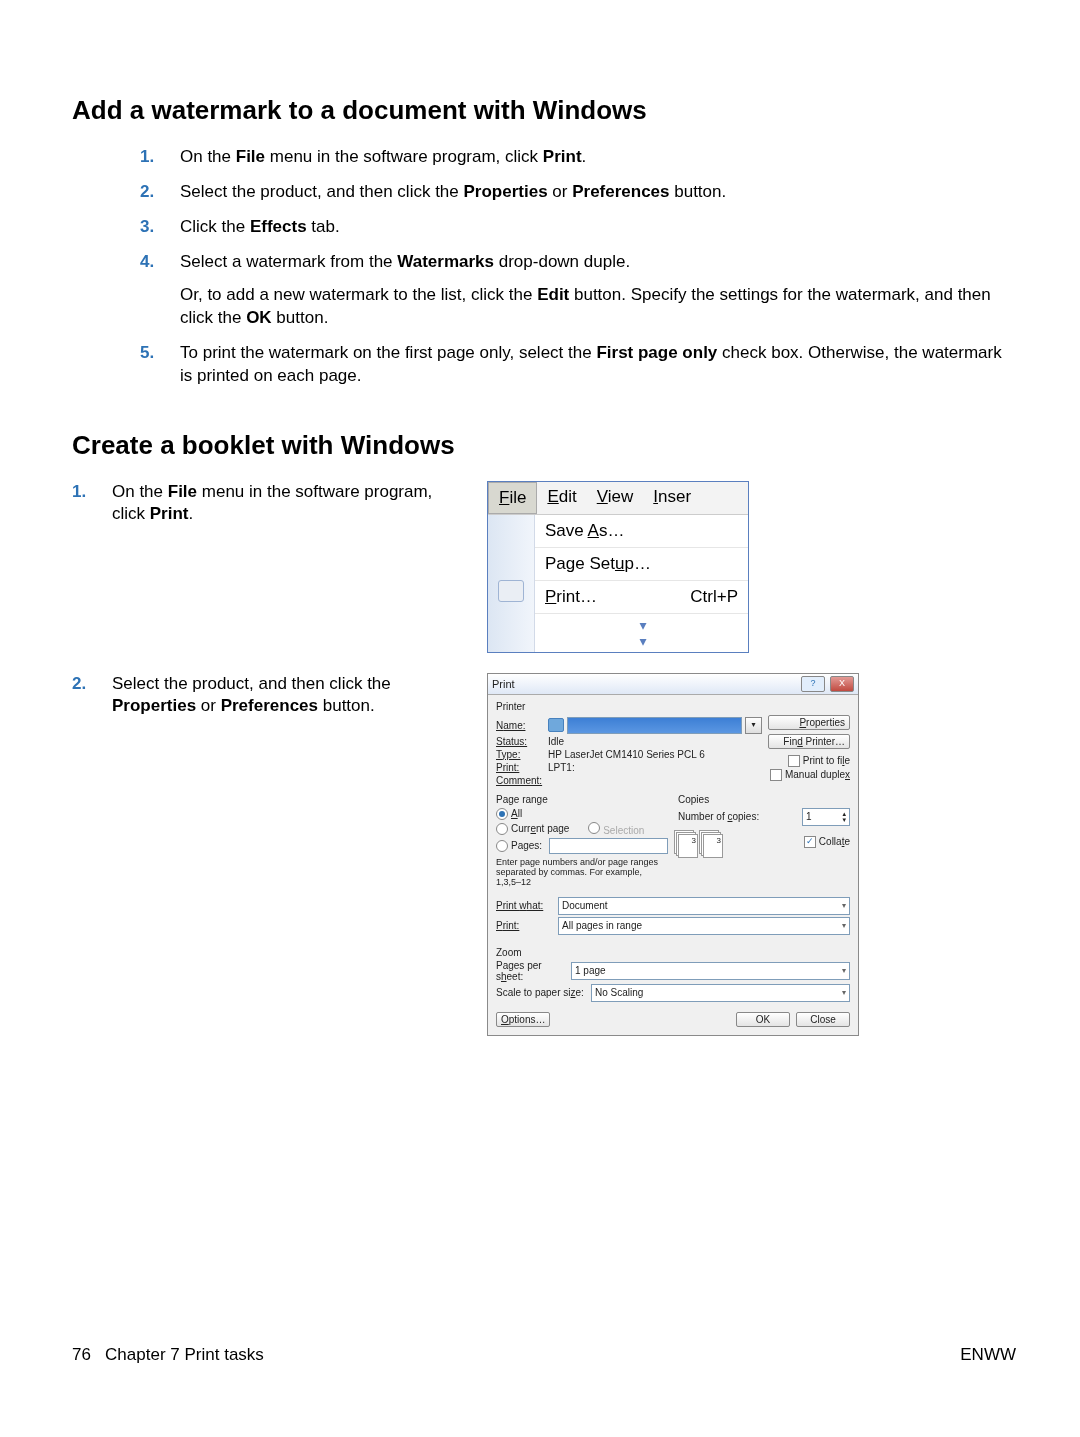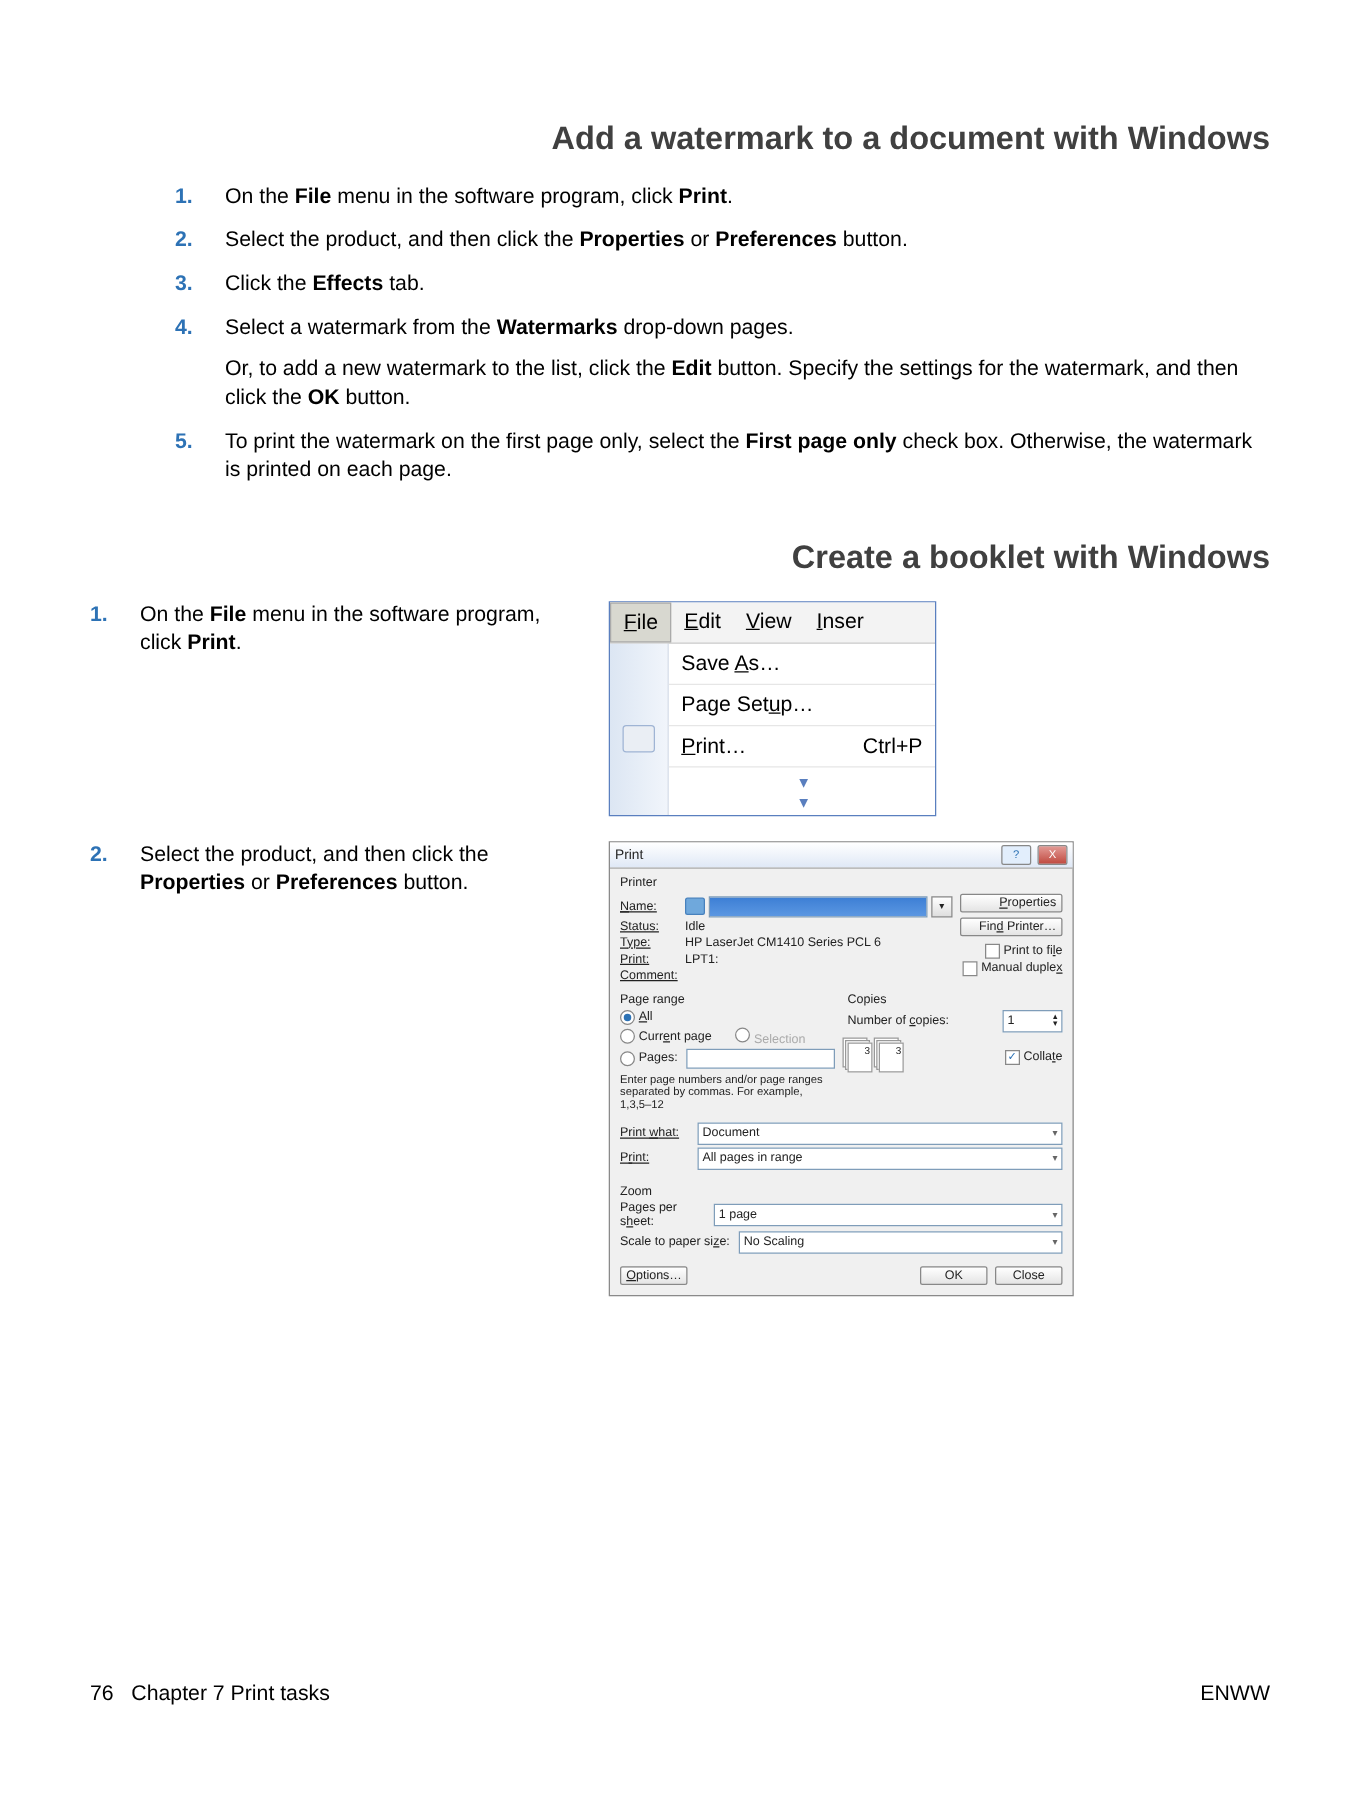--- a/index.html
+++ b/index.html
@@ -10,25 +10,24 @@
     color: #000;
   }
   .page {
     width: 1080px;
     height: 1437px;
     position: relative;
     box-sizing: border-box;
     padding: 95px 64px 0 72px;
   }
   h2.section {
-    color: #404040;
+    color: #000000;
     font-size: 26px;
     font-weight: bold;
     margin: 0 0 20px 0;
-    text-align: right;
   }
   h2.section.second { margin-top: 30px; }
   ol.steps {
     margin: 0 0 0 68px;
     padding: 0;
     list-style: none;
   }
   ol.steps > li {
     position: relative;
     padding: 0 0 12px 40px;
@@ -272,21 +271,21 @@
     </li>
     <li>
       <span class="num">3.</span>
       <span>
         <span>Click the </span><span class="b">Effects</span><span> tab.</span>
       </span>
     </li>
     <li>
       <span class="num">4.</span>
       <span>
-        <span>Select a watermark from the </span><span class="b">Watermarks</span><span> drop-down pages.</span>
+        <span>Select a watermark from the </span><span class="b">Watermarks</span><span> drop-down duple.</span>
       </span>
       <div class="sub">
         <span>Or, to add a new watermark to the list, click the </span><span class="b">Edit</span><span> button. Specify the settings for the watermark, and then click the </span><span class="b">OK</span><span> button.</span>
       </div>
     </li>
     <li>
       <span class="num">5.</span>
       <span>
         <span>To print the watermark on the first page only, select the </span><span class="b">First page only</span><span> check box. Otherwise, the watermark is printed on each page.</span>
       </span>
@@ -416,21 +415,21 @@
           </div>
           <div class="fieldset">
             <div class="legend">Copies</div>
             <div class="line">
               <span style="flex:1">Number of <span class="u">c</span>opies:</span>
               <span class="numbox">
                   <span>1</span>
                   <span class="spinner">▴<br>▾</span>
                 </span>
             </div>
-            <div class="line" style="margin-top:8px; align-items:center;">
+            <div class="line" style="margin-top:8px; align-items:flex-start;">
               <span class="copies-icons">
                 <span>3</span><span>3</span>
               </span>
               <span class="chk-row" style="margin-left:auto;">
                   <span class="chk checked"></span>
                   <span>Colla<span class="u">t</span>e</span>
                 </span>
             </div>
           </div>
         </div>

